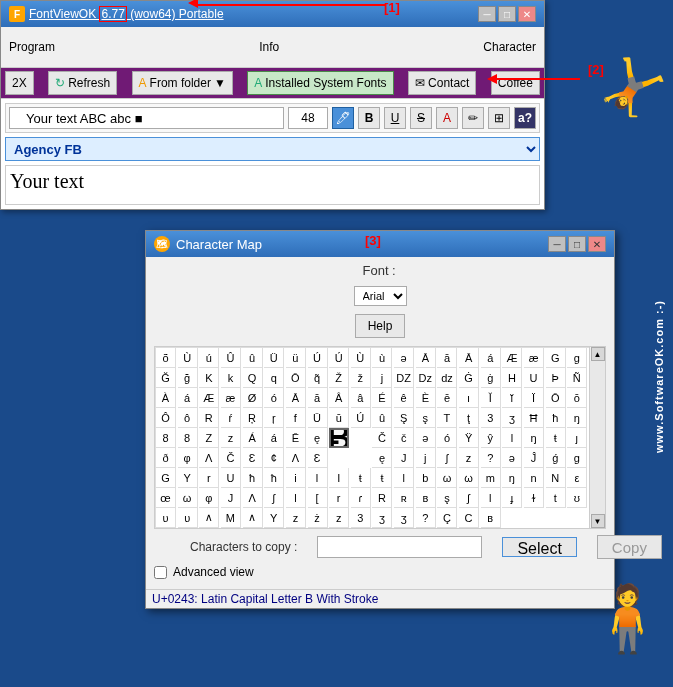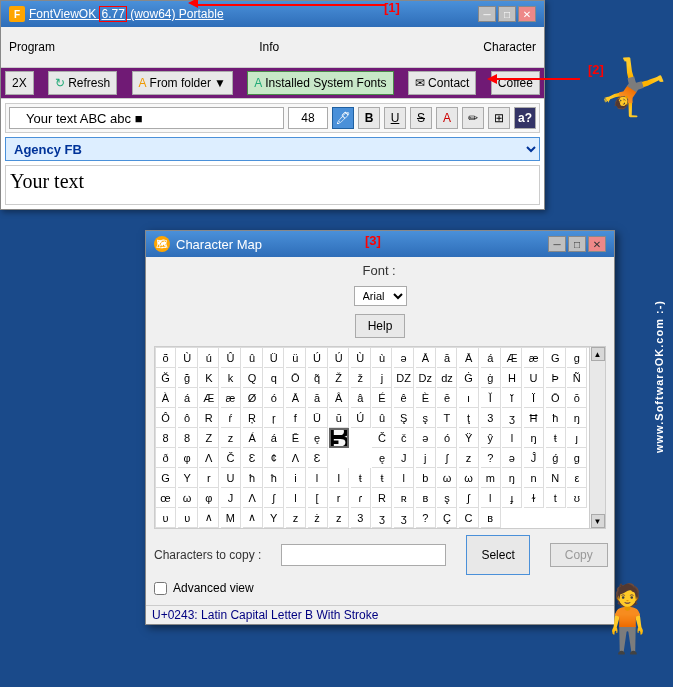--- a/index.html
+++ b/index.html
@@ -310,20 +310,21 @@
       cursor: pointer;
       background: white;
       overflow: hidden;
     }
 
     .copy-row {
       display: flex;
       align-items: center;
       gap: 20px;
       margin-bottom: 6px;
+      margin-left: 36px;
     }
 
     .copy-label {
       font-size: 12px;
       color: #333;
       white-space: nowrap;
     }
 
     .copy-input {
       flex: 1;
@@ -332,31 +333,31 @@
       padding: 2px 4px;
       background: white;
       font-size: 12px;
     }
 
     .select-btn {
       padding: 2px 14px;
       background: #e8e8e8;
       border: 1px solid #4a90d9;
       cursor: pointer;
-      font-size: 12px;
-      height: 40px;
+      font-size: 16px;
+      height: 20px;
       color: #000;
     }
 
     .copy-btn {
       padding: 2px 14px;
       background: #e8e8e8;
       border: 1px solid #aaa;
       cursor: pointer;
-      font-size: 12px;
+      font-size: 15px;
       height: 24px;
       color: #999;
     }
 
     .advanced-row {
       display: flex;
       align-items: flex-end;
       gap: 6px;
       margin-bottom: 4px;
     }

